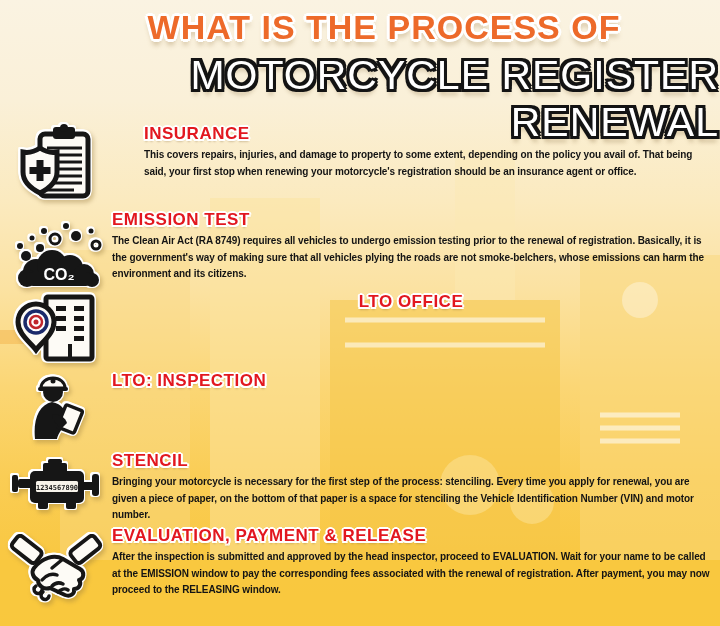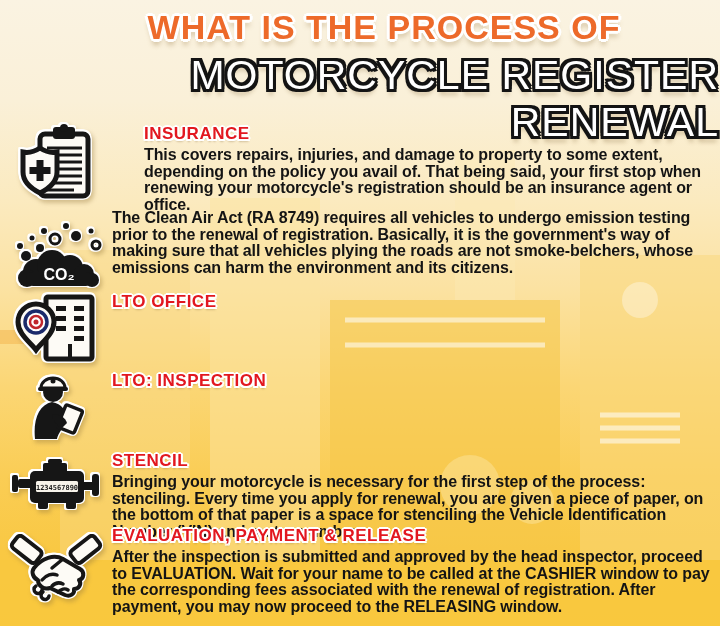--- a/index.html
+++ b/index.html
@@ -44,30 +44,30 @@
     margin:0 0 3px 0;
     font-size:17px;font-weight:bold;letter-spacing:.5px;
     color:#e2171f;
     text-shadow:
       -2px 0 0 #fff,2px 0 0 #fff,0 -2px 0 #fff,0 2px 0 #fff,
       -1.5px -1.5px 0 #fff,1.5px -1.5px 0 #fff,-1.5px 1.5px 0 #fff,1.5px 1.5px 0 #fff,
       0 3px 2px rgba(130,100,50,.35);
   }
   .section-body{
     margin:0;
-    font-size:16px;font-weight:bold;line-height:16.5px;
+    font-size:10px;font-weight:bold;line-height:16.5px;
     letter-spacing:-.1px;color:#141414;
   }
   .icon{
     filter:
       drop-shadow(1.5px 0 0 #fff) drop-shadow(-1.5px 0 0 #fff)
       drop-shadow(0 1.5px 0 #fff) drop-shadow(0 -1.5px 0 #fff)
       drop-shadow(2px 3px 2px rgba(150,120,60,.4));
   }
-  .s1{top:124px;gap:32px;} .s2{top:210px;} .s3{top:292px;}
+  .s1{top:124px;gap:32px;} .s2{top:210px;} .s3{top:292px;text-align:center;}
   .s4{top:371px;} .s5{top:451px;} .s6{top:526px;}
 </style>
 </head>
 <body>
 
 <div class="poster">
 
   <svg class="bg-city" viewBox="0 0 720 626" aria-hidden="true">
     <g>
       <rect x="60" y="250" width="130" height="310" fill="#f8d987" opacity="0.45"></rect>
@@ -142,20 +142,21 @@
             <circle cx="64" cy="58" r="13"></circle>
               <circle cx="78" cy="64" r="10"></circle>
             <circle cx="21" cy="68" r="9"></circle>
               <circle cx="86" cy="70" r="7"></circle>
             <rect x="20" y="62" width="67" height="14" rx="7"></rect>
           </g>
           <text x="53" y="70" text-anchor="middle" font-family="Liberation Sans, sans-serif" font-size="16" font-weight="bold" fill="#ffffff">CO₂</text>
         </svg>
       </div>
       <div class="text-col">
+        <h2 class="section-heading">EMISSION TEST</h2>
         <p class="section-body">The Clean Air Act (RA 8749) requires all vehicles to undergo emission testing prior to the renewal of registration. Basically, it is the government's way of making sure that all vehicles plying the roads are not smoke-belchers, whose emissions can harm the environment and its citizens.</p>
       </div>
     </div>
 
     <div class="section s3">
       <div class="icon-col">
         <svg class="icon" width="84" height="74" viewBox="0 0 84 74">
           <rect x="32" y="5" width="46" height="62" rx="2" fill="#fdfbf6" stroke="#161616" stroke-width="5"></rect>
           <g fill="#161616">
             <rect x="42" y="14" width="10" height="5"></rect>
@@ -232,18 +233,18 @@
             <path d="M55 25 L44 34"></path>
           </g>
           <g fill="none" stroke="#161616" stroke-width="3.5" stroke-linecap="round">
             <path d="M28 52 a4 4 0 1 0 6 4"></path>
             <path d="M35 58 a4 4 0 1 0 6 4"></path>
           </g>
         </svg>
       </div>
       <div class="text-col">
         <h2 class="section-heading">EVALUATION, PAYMENT &amp; RELEASE</h2>
-        <p class="section-body">After the inspection is submitted and approved by the head inspector, proceed to EVALUATION. Wait for your name to be called at the CASHIER window to pay the corresponding fees associated with the renewal of registration. After payment, you may now proceed to the RELEASING window.</p>
+        <p class="section-body">After the inspection is submitted and approved by the head inspector, proceed to EVALUATION. Wait for your name to be called at the EMISSION window to pay the corresponding fees associated with the renewal of registration. After payment, you may now proceed to the RELEASING window.</p>
       </div>
     </div>
 
   </div>
 </div>
 
 </body></html>

